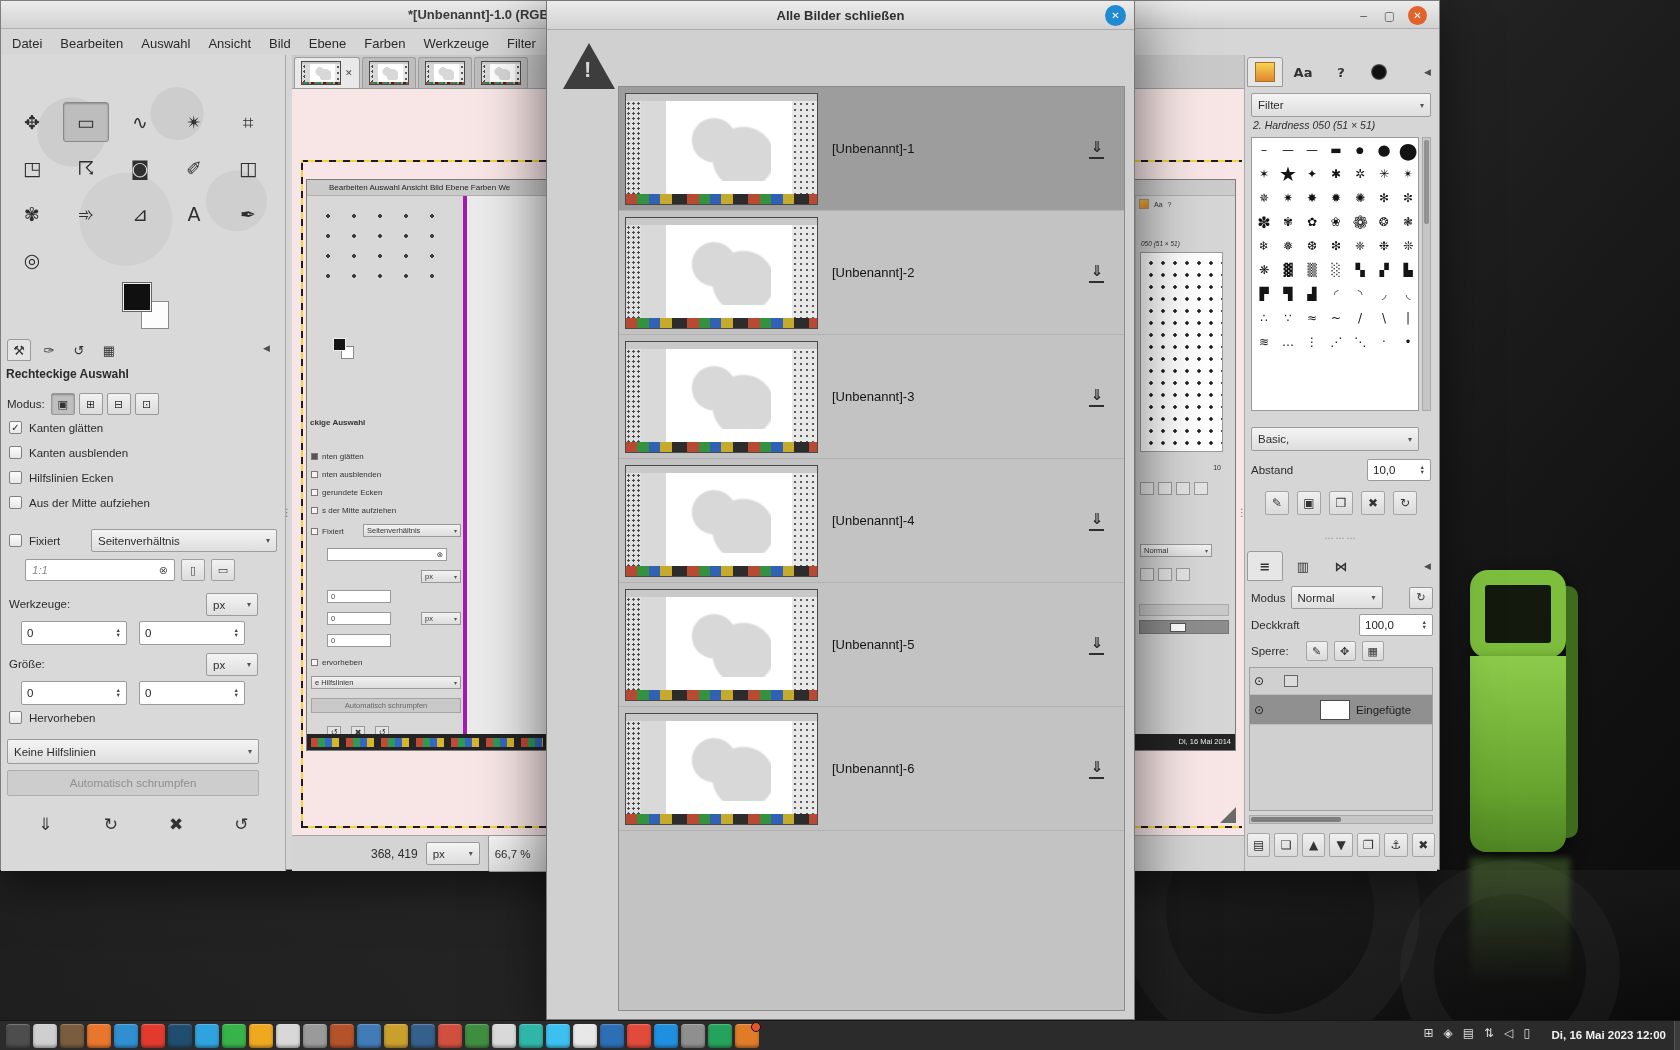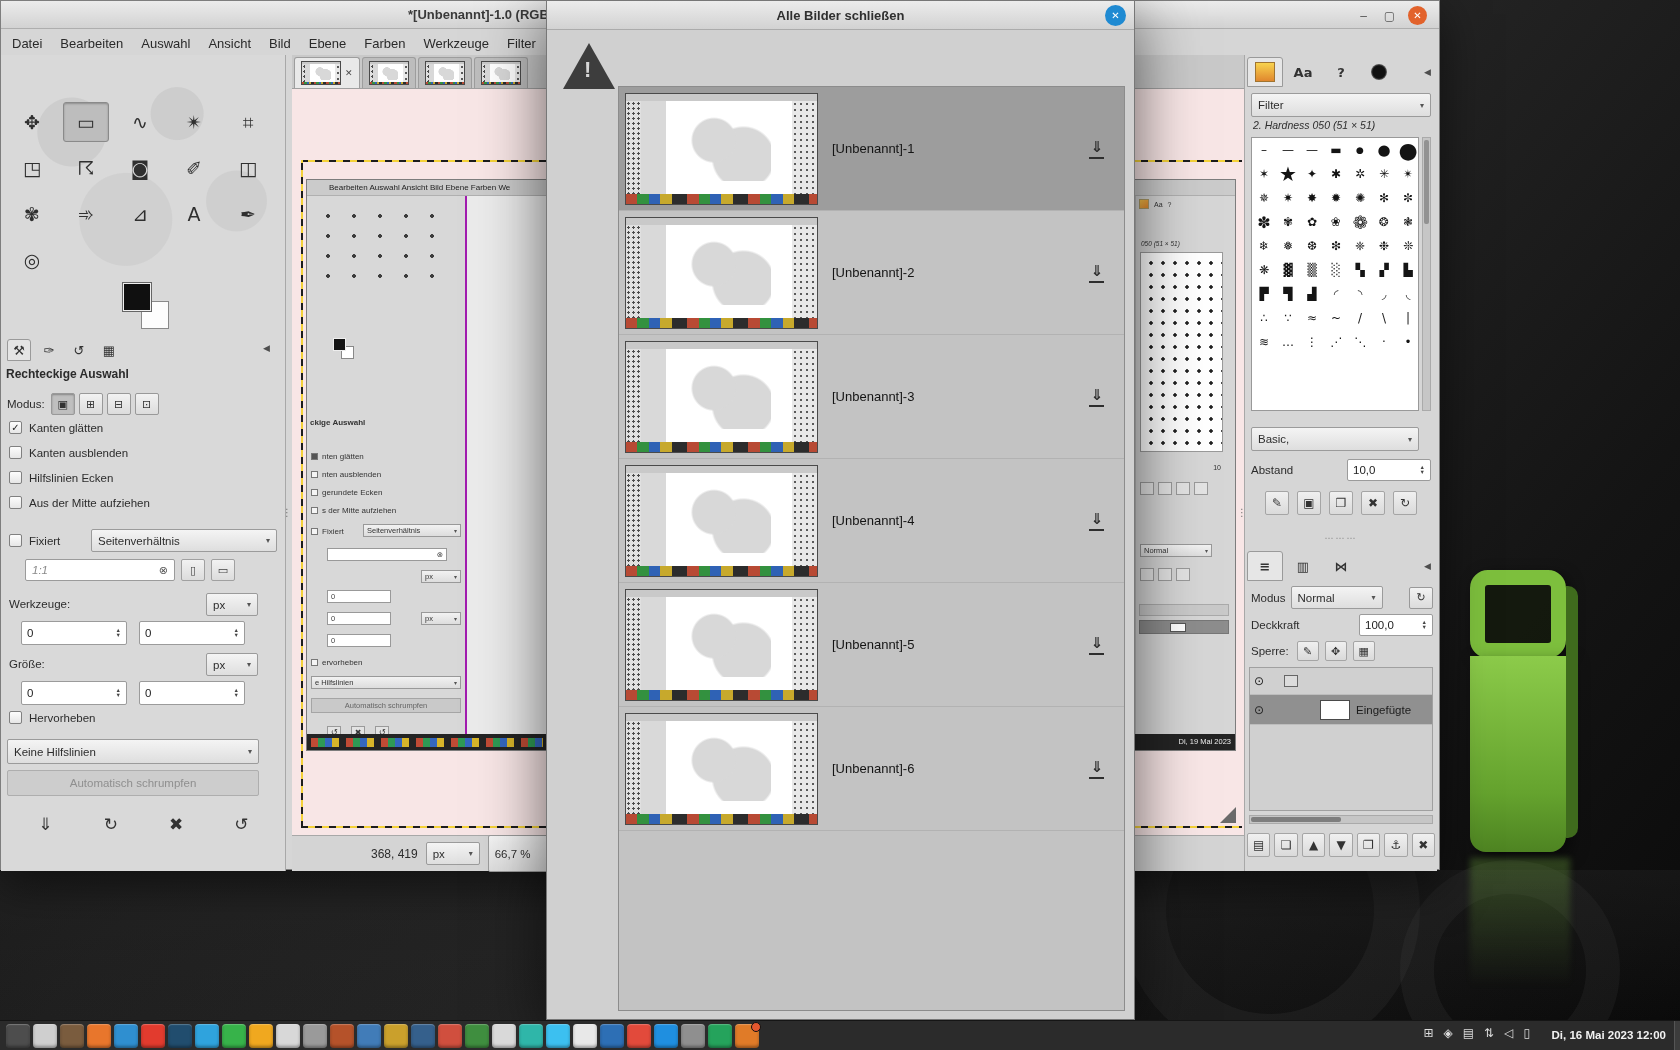--- a/index.html
+++ b/index.html
@@ -64,21 +64,21 @@
   .tclose{font-size:9px;color:#4a4a4a;font-family:"DejaVu Sans",sans-serif}
   #canvas{position:absolute;left:291px;top:88px;width:952px;height:746px;background:#f8e6e6;overflow:hidden}
   .dash-h{position:absolute;height:2px;background:repeating-linear-gradient(90deg,#1c1c1c 0 7px,#f4d23a 7px 14px)}
   .dash-v{position:absolute;width:2px;background:repeating-linear-gradient(0deg,#1c1c1c 0 7px,#f4d23a 7px 14px)}
   #canvas-corner{position:absolute;right:8px;bottom:12px;width:0;height:0;border-left:16px solid transparent;border-bottom:16px solid #6a6a6a}
   #statusbar{position:absolute;left:291px;top:834px;width:952px;height:36px;background:#d4d4d4;border-top:1px solid #a8a8a8;display:flex;align-items:center;gap:8px;padding-left:79px;font-size:12px;color:#2c2c2c}
   
   #inshot{position:absolute;left:14px;top:90px;width:930px;height:572px;background:#dcdcdc;border:1px solid #7d7d7d}
   .in-menubar{position:absolute;left:0;top:0;right:0;height:16px;background:#cbcbcb;border-bottom:1px solid #b0b0b0;display:flex;align-items:center}
   .in-menubar span{font-size:8px;color:#222;margin-left:22px;white-space:nowrap}
-  #in-tb{position:absolute;left:0;top:16px;width:160px;bottom:16px;background:#d8d8d8;border-right:2px solid #a21caf}
+  #in-tb{position:absolute;left:0;top:16px;width:160px;bottom:16px;background:#d8d8d8;border-right:4px solid #a21caf}
   #in-tooldots{position:absolute;left:8px;top:10px;width:132px;height:82px;background-image:radial-gradient(#3c3c3c 2px,transparent 2.5px);background-size:26px 20px}
   #in-bgsw{position:absolute;left:34px;top:150px;width:13px;height:13px;background:#fff;border:1px solid #888}
   #in-fgsw{position:absolute;left:26px;top:142px;width:13px;height:13px;background:#141414;border:1px solid #eee}
   .in-lbl{position:absolute;font-size:8px;color:#333;white-space:nowrap}
   .in-crow{position:absolute;display:flex;align-items:center;gap:4px;font-size:8px;color:#333}
   .in-chkbox{width:7px;height:7px;border:1px solid #777;background:#f4f4f4;flex:none}
   .in-chkbox.on{background:#555}
   .in-combo{position:absolute;display:flex;align-items:center;background:linear-gradient(#f2f2f2,#ddd);border:1px solid #999;font-size:7.5px;color:#333;padding:0 3px;height:13px}
   .in-field{position:absolute;display:flex;align-items:center;background:#fff;border:1px solid #999;font-size:7.5px;color:#444;padding:0 3px;height:13px}
   .in-btn{position:absolute;display:flex;align-items:center;justify-content:center;background:#c9c9c9;border:1px solid #a5a5a5;font-size:7.5px;color:#666;height:15px}
@@ -105,21 +105,21 @@
   .bcell{display:flex;align-items:center;justify-content:center;color:#141414;font-family:"DejaVu Sans",sans-serif}
   #brush-scroll{position:absolute;left:177px;top:82px;width:9px;height:274px;background:#c6c6c6;border:1px solid #aaa}
   #brush-scroll i{position:absolute;left:1px;top:2px;width:5px;height:84px;background:#929292;border-radius:2px}
   #spacing-row{position:absolute;left:6px;top:404px;width:180px;display:flex;align-items:center}
   #brush-footer{position:absolute;left:4px;top:436px;width:184px;display:flex;gap:8px;justify-content:center}
   #brush-footer .fbtn,#layers-footer .fbtn{width:24px;height:24px;border:1px solid #a5a5a5;border-radius:2px;background:linear-gradient(#f0f0f0,#dadada);font-size:12px}
   .dots-h{position:absolute;width:100%;text-align:center;font-size:9px;color:#8e8e8e;letter-spacing:2px}
   #layers-tabs{position:absolute;left:2px;top:496px;display:flex;gap:2px;align-items:flex-end}
   #mode-row-l{position:absolute;left:6px;top:531px;width:182px;display:flex;align-items:center;gap:5px}
   #opacity-row{position:absolute;left:6px;top:559px;width:182px;display:flex;align-items:center}
-  #lock-row{position:absolute;left:6px;top:586px;display:flex;align-items:center;gap:8px}
+  #lock-row{position:absolute;left:6px;top:586px;display:flex;align-items:center;gap:17px}
   .lkbtn{width:22px;height:20px;border:1px solid #a5a5a5;border-radius:2px;background:linear-gradient(#f0f0f0,#dadada);display:inline-flex;align-items:center;justify-content:center;font-size:11px;color:#333;font-family:"DejaVu Sans",sans-serif}
   #layer-list{position:absolute;left:4px;top:612px;width:184px;height:144px;background:#d0d0d0;border:1px solid #a0a0a0}
   .lrow{position:relative;height:27px;display:flex;align-items:center;gap:6px;padding:0 4px;border-bottom:1px solid #bdbdbd;font-size:11.5px;color:#1c1c1c}
   .lrow.sel{background:#909090;height:30px}
   .eye{font-size:12px;color:#222;font-family:"DejaVu Sans",sans-serif}
   #hscroll{position:absolute;left:4px;top:760px;width:184px;height:9px;background:#c6c6c6;border:1px solid #aaa}
   #hscroll i{position:absolute;left:1px;top:1px;width:90px;height:5px;background:#7e7e7e;border-radius:2px}
   #layers-footer{position:absolute;left:2px;top:778px;width:188px;display:flex;gap:4px;justify-content:center}
   .vsep-dots{position:absolute;font-size:10px;color:#777;font-family:"DejaVu Sans",sans-serif}
   
@@ -459,21 +459,21 @@
               <span class="in-sq"></span>
               <span class="in-sq"></span>
           </div>
           <div style="position:absolute;left:3px;top:408px;width:90px;height:12px;background:#c9c9c9;border:1px solid #aaa"></div>
           <div style="position:absolute;left:3px;top:424px;width:90px;height:14px;background:#8d8d8d;border:1px solid #777">
             <i style="position:absolute;left:30px;top:2px;width:16px;height:9px;background:#fff;border:1px solid #555;display:block"></i>
           </div>
         </div>
         <div id="in-task">
           <div id="in-apps"></div>
-          <span id="in-clock">Di, 19 Mai 2023</span>
+          <span id="in-clock">Di, 16 Mai 2014</span>
         </div>
       </div>
       <div id="canvas-corner"></div>
     </div>
     <div id="statusbar">
       <span>368, 419</span>
       <span class="combo" style="width:54px;height:23px">
         <span>px</span>
         <i class="chev">▾</i>
       </span>
@@ -570,21 +570,21 @@
         </div>
       <div id="brush-scroll">
           <i></i>
         </div>
       <span class="combo" style="position:absolute;left:6px;top:372px;width:168px;height:24px">
         <span>Basic,</span>
         <i class="chev">▾</i>
       </span>
       <div id="spacing-row">
         <span class="panel-label">Abstand</span>
-        <span class="spin" style="margin-left:auto;width:84px;height:22px">
+        <span class="spin" style="margin-left:auto;width:64px;height:22px">
           <span>10,0</span>
           <span class="spar">
               <i>▲</i>
               <i>▼</i>
             </span>
         </span>
       </div>
       <div id="brush-footer">
           <span class="fbtn">✎</span>
           <span class="fbtn">▣</span>

